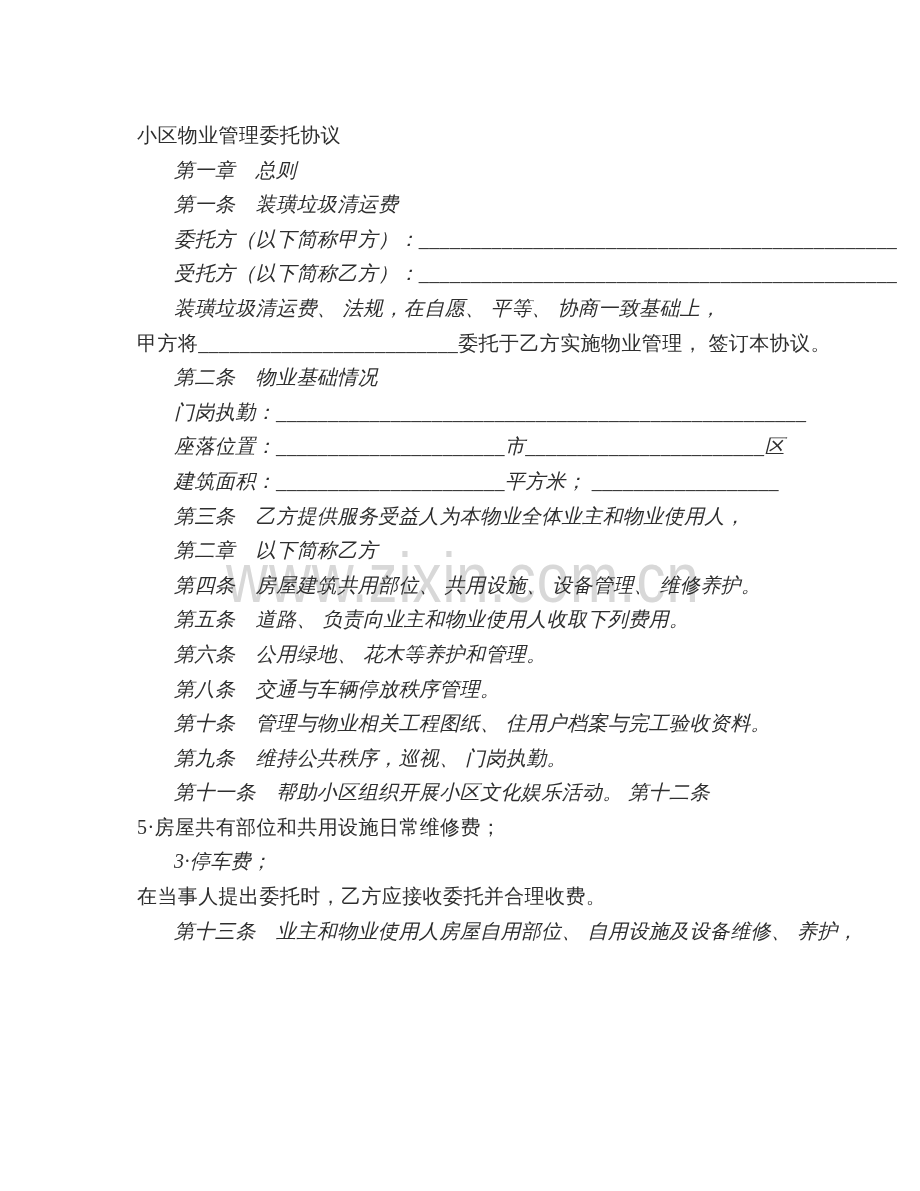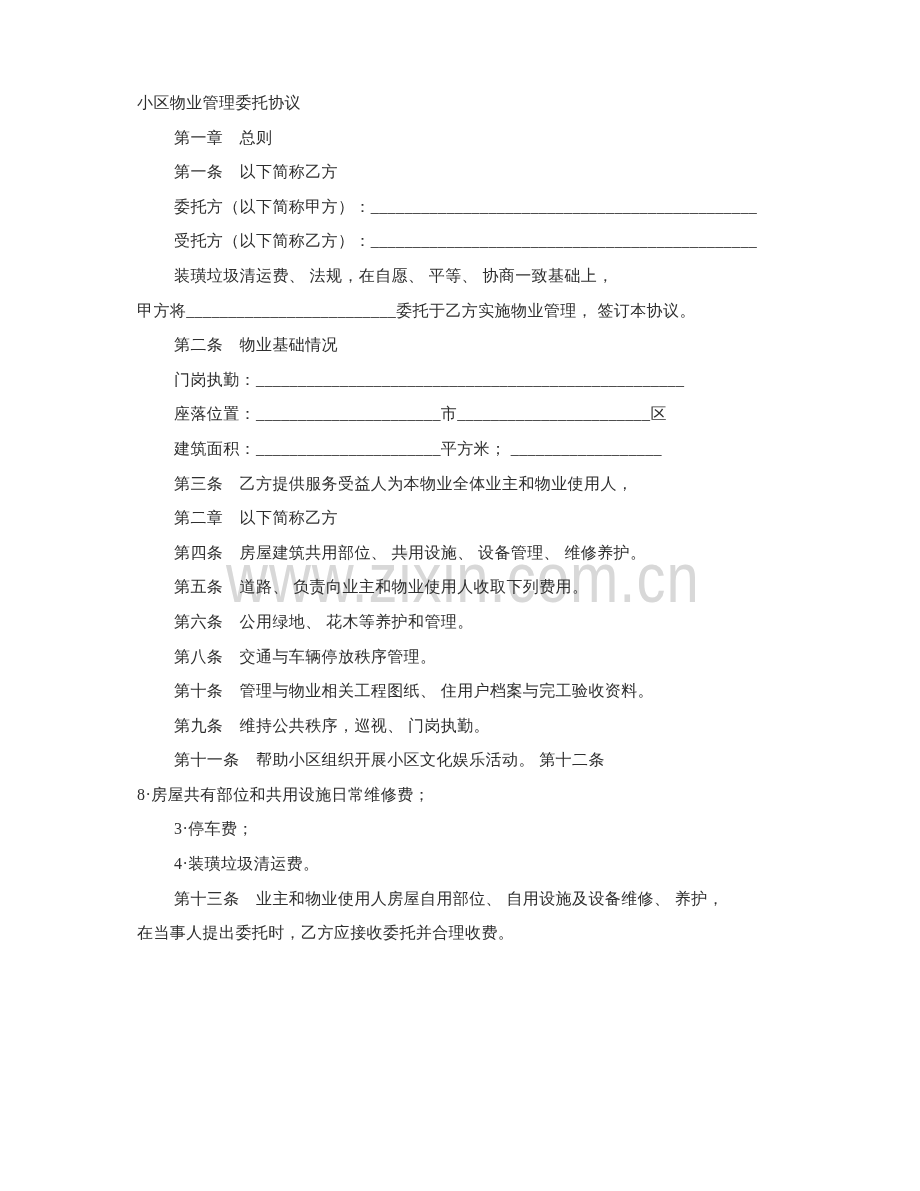--- a/index.html
+++ b/index.html
@@ -22,61 +22,61 @@
     letter-spacing:1px;
     color:var(--wm-color,#d8d8d8);
     transform:scaleY(1.22);
     transform-origin:left top;
     white-space:nowrap;
     user-select:none;
   }
   .doc{
     position:absolute;
     left:137px;
-    top:86px;
+    top:118px;
     width:700px;
     z-index:1;
-    font-size:16px;
+    font-size:20px;
     letter-spacing:0.4px;
     color:var(--text-color,#2e2e2e);
   }
   .line{
     height:34.6px;
     line-height:34.6px;
     white-space:nowrap;
   }
   .line.indent{
     padding-left:37px;
+    font-style:italic;
   }
 </style>
 </head>
 <body>
 
 <div class="page">
   <div class="watermark">www.zixin.com.cn</div>
   <div class="doc" id="doc-lines">
       <div class="line">小区物业管理委托协议</div>
       <div class="line indent">第一章　总则</div>
-      <div class="line indent">第一条　以下简称乙方</div>
+      <div class="line indent">第一条　装璜垃圾清运费</div>
       <div class="line indent">委托方（以下简称甲方）：______________________________________________</div>
       <div class="line indent">受托方（以下简称乙方）：______________________________________________</div>
       <div class="line indent">装璜垃圾清运费、 法规，在自愿、 平等、 协商一致基础上，</div>
       <div class="line">甲方将_________________________委托于乙方实施物业管理， 签订本协议。</div>
       <div class="line indent">第二条　物业基础情况</div>
       <div class="line indent">门岗执勤：___________________________________________________</div>
       <div class="line indent">座落位置：______________________市_______________________区</div>
       <div class="line indent">建筑面积：______________________平方米； __________________</div>
       <div class="line indent">第三条　乙方提供服务受益人为本物业全体业主和物业使用人，</div>
       <div class="line indent">第二章　以下简称乙方</div>
       <div class="line indent">第四条　房屋建筑共用部位、 共用设施、 设备管理、 维修养护。</div>
       <div class="line indent">第五条　道路、 负责向业主和物业使用人收取下列费用。</div>
       <div class="line indent">第六条　公用绿地、 花木等养护和管理。</div>
       <div class="line indent">第八条　交通与车辆停放秩序管理。</div>
       <div class="line indent">第十条　管理与物业相关工程图纸、 住用户档案与完工验收资料。</div>
       <div class="line indent">第九条　维持公共秩序，巡视、 门岗执勤。</div>
       <div class="line indent">第十一条　帮助小区组织开展小区文化娱乐活动。 第十二条</div>
-      <div class="line">8·房屋共有部位和共用设施日常维修费；</div>
+      <div class="line">5·房屋共有部位和共用设施日常维修费；</div>
       <div class="line indent">3·停车费；</div>
-      <div class="line indent">4·装璜垃圾清运费。</div>
+      <div class="line">在当事人提出委托时，乙方应接收委托并合理收费。</div>
       <div class="line indent">第十三条　业主和物业使用人房屋自用部位、 自用设施及设备维修、 养护，</div>
-      <div class="line">在当事人提出委托时，乙方应接收委托并合理收费。</div>
     </div>
 </div>
 
 </body></html>

